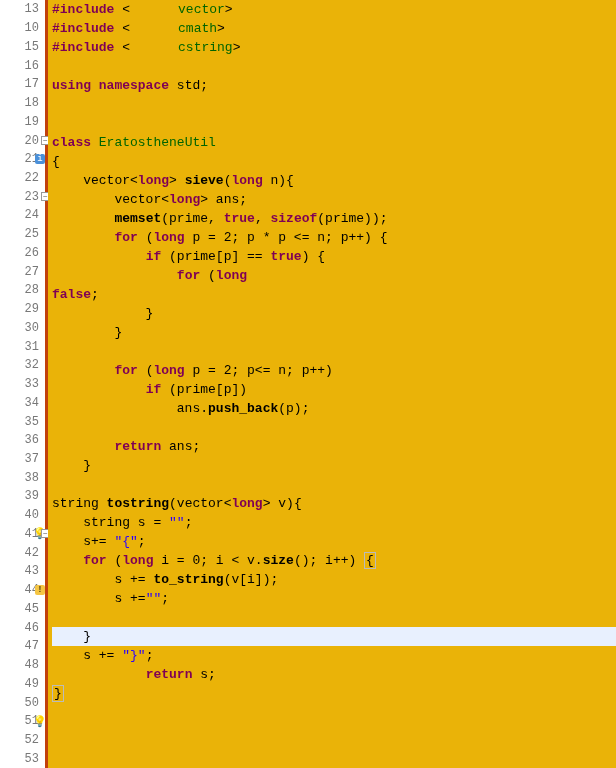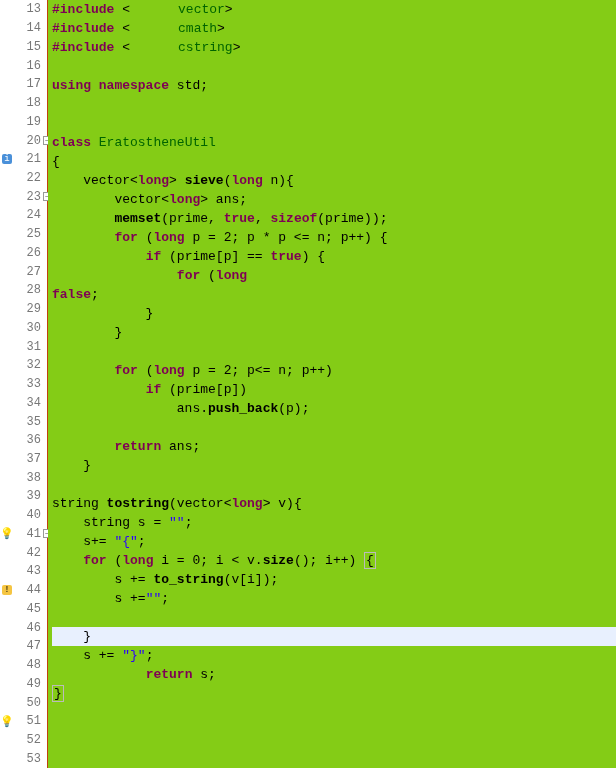--- a/index.html
+++ b/index.html
@@ -8,24 +8,25 @@
     font-size: 13px;
     background: #ffffff;
     width: 616px;
     height: 768px;
     overflow: hidden;
     display: flex;
   }
   .gutter {
     width: 48px;
     background: #ffffff;
-    border-right: 1px solid #c2410c;
+    border-right: 3px solid #c2410c;
     display: flex;
     flex-direction: column;
     flex-shrink: 0;
+    padding-left: 33px;
   }
   .gutter-row {
     height: 19px;
     display: flex;
     align-items: center;
     justify-content: flex-end;
     padding-right: 6px;
     position: relative;
   }
   .lineno {
@@ -54,21 +55,21 @@
     border: 1px solid #999;
     background: #fff;
     font-size: 8px;
     line-height: 7px;
     text-align: center;
     color: #666;
     cursor: pointer;
   }
   .code-area {
     flex: 1;
-    background: #84cc16;
+    background: #eab308;
     position: relative;
     padding-left: 4px;
   }
   .code-line {
     height: 19px;
     white-space: pre;
     display: flex;
     align-items: center;
   }
   .code-line.current {
@@ -84,21 +85,21 @@
   .box { border: 1px solid #bbb; padding: 0 1px; }
 </style>
 </head>
 <body>
 
 <div class="gutter" id="gutter">
     <div class="gutter-row">
       <span class="lineno">13</span>
     </div>
     <div class="gutter-row">
-      <span class="lineno">14</span>
+      <span class="lineno">10</span>
     </div>
     <div class="gutter-row">
       <span class="lineno">15</span>
     </div>
     <div class="gutter-row">
       <span class="lineno">16</span>
     </div>
     <div class="gutter-row">
       <span class="lineno">17</span>
     </div>

